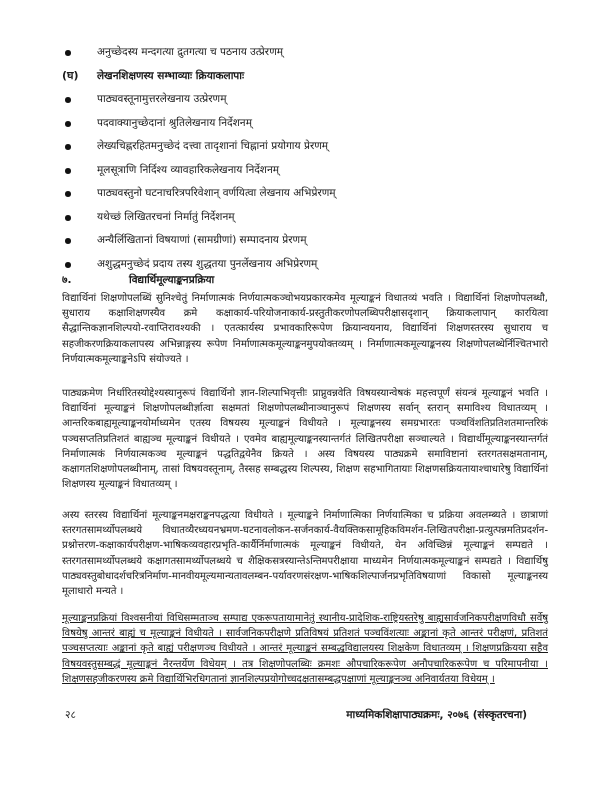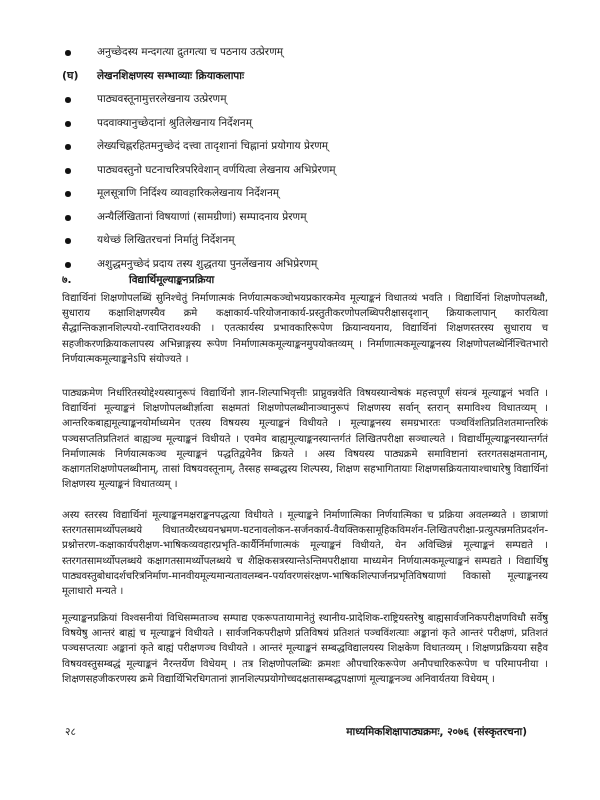--- a/index.html
+++ b/index.html
@@ -81,24 +81,24 @@
       position: absolute;
       left: 62px;
       width: 486px;
       font-size: 10px;
       line-height: 15.2px;
       text-align: justify;
     }
     .p1 { top: 290px; }
     .p2 { top: 385px; }
     .p3 { top: 507px; }
-    .p4 { top: 610px; }
+    .p4 { top: 610px; text-decoration: underline; }
     .footer {
       position: absolute;
-      top: 724px;
+      top: 707px;
       left: 0;
       width: 600px;
       height: 18px;
       font-size: 10.5px;
     }
     .footer .pagenum {
       position: absolute;
       left: 65px;
       top: 0;
     }
@@ -130,33 +130,33 @@
     <div class="li">
       <span class="bullet"></span>
       <span class="text">पदवाक्यानुच्छेदानां श्रुतिलेखनाय निर्देशनम्</span>
     </div>
     <div class="li">
       <span class="bullet"></span>
       <span class="text">लेख्यचिह्नरहितमनुच्छेदं दत्त्वा तादृशानां चिह्नानां प्रयोगाय प्रेरणम्</span>
     </div>
     <div class="li">
       <span class="bullet"></span>
+      <span class="text">मूलसूत्राणि निर्दिश्य व्यावहारिकलेखनाय निर्देशनम्</span>
+    </div>
+    <div class="li">
+      <span class="bullet"></span>
       <span class="text">पाठ्यवस्तुनो घटनाचरित्रपरिवेशान् वर्णयित्वा लेखनाय अभिप्रेरणम्</span>
     </div>
     <div class="li">
       <span class="bullet"></span>
-      <span class="text">मूलसूत्राणि निर्दिश्य व्यावहारिकलेखनाय निर्देशनम्</span>
+      <span class="text">यथेच्छं लिखितरचनां निर्मातुं निर्देशनम्</span>
     </div>
     <div class="li">
       <span class="bullet"></span>
       <span class="text">अन्यैर्लिखितानां विषयाणां (सामग्रीणां) सम्पादनाय प्रेरणम्</span>
-    </div>
-    <div class="li">
-      <span class="bullet"></span>
-      <span class="text">यथेच्छं लिखितरचनां निर्मातुं निर्देशनम्</span>
     </div>
     <div class="li">
       <span class="bullet"></span>
       <span class="text">अशुद्धमनुच्छेदं प्रदाय तस्य शुद्धतया पुनर्लेखनाय अभिप्रेरणम्</span>
     </div>
   </div>
 
   <div class="section7">
     <span class="num">७.</span>
     <span class="title">विद्यार्थिमूल्याङ्कनप्रक्रिया</span>

